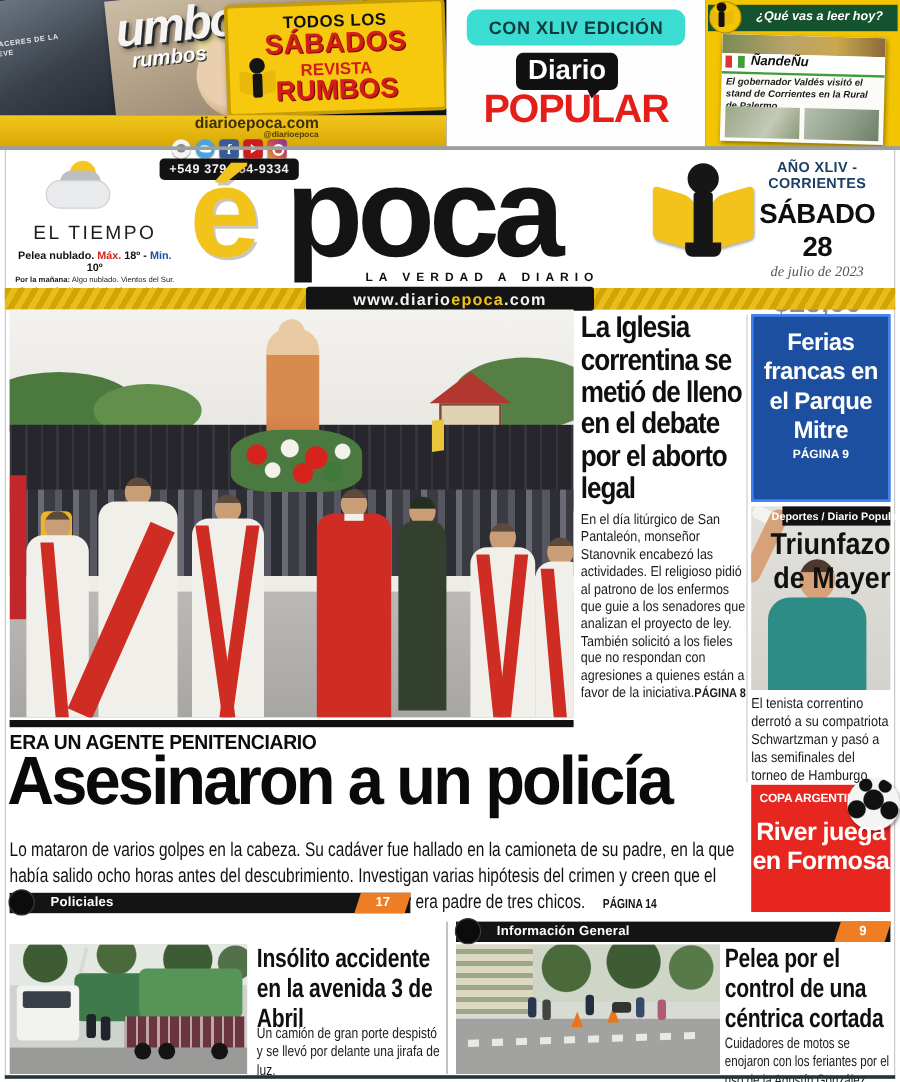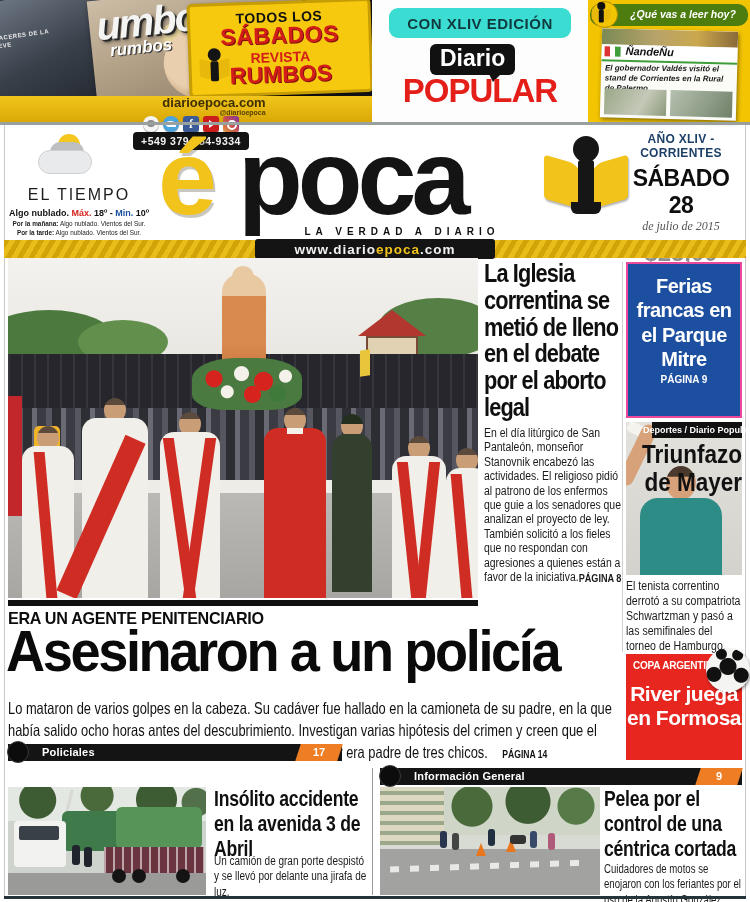--- a/index.html
+++ b/index.html
@@ -61,21 +61,21 @@
   .popular{position:absolute;left:372px;top:0;width:216px;height:122px;background:#fdfdfd;}
   .pop-kicker{position:absolute;left:17px;top:8px;width:182px;height:30px;background:#3bdcd2;border-radius:9px;
           display:flex;align-items:center;justify-content:center;color:#10393e;font-weight:900;font-size:15px;letter-spacing:.5px;}
   .pop-diario{position:absolute;left:58px;top:44px;background:#111;color:#fff;font-weight:800;font-size:23px;
           padding:1px 10px 3px;border-radius:6px;}
   .pop-diario:after{content:"";position:absolute;right:14px;bottom:-7px;border-top:8px solid #111;border-left:4px solid transparent;border-right:8px solid transparent;}
   .pop-popular{position:absolute;left:0;top:74px;width:216px;text-align:center;color:#e41f1a;font-weight:900;
           font-size:33px;letter-spacing:-1px;line-height:1;}
 
   .nandenu{position:absolute;left:588px;top:0;width:162px;height:122px;background:#f3c402;}
-  .nn-bar{position:absolute;left:2px;top:4px;width:158px;height:22px;background:#4d7c0f;border-radius:10px;}
+  .nn-bar{position:absolute;left:2px;top:4px;width:158px;height:22px;background:#14532d;border-radius:0;}
   .nn-bar .mascot{left:2px;top:-2px;transform:scale(.62);transform-origin:top left;}
   .nn-bar .mascot .hd,.nn-bar .mascot .bd{background:#111;}
   .nn-circle{position:absolute;left:1px;top:-3px;width:27px;height:27px;border-radius:50%;background:#f3c402;border:1px solid #b98f00;box-sizing:border-box;}
   .nn-q{position:absolute;left:32px;top:4px;width:122px;color:#fff;font-weight:800;font-style:italic;font-size:10.5px;text-align:center;}
   .nn-thumb{position:absolute;left:13px;top:30px;width:136px;height:89px;background:#fbfbf8;transform:rotate(1.5deg);
           box-shadow:1px 2px 4px rgba(0,0,0,.45);overflow:hidden;}
   .nn-photo-top{position:absolute;left:0;top:0;width:136px;height:16px;background:linear-gradient(90deg,#7a8a55,#b8a36a 40%,#caa84e 70%,#8a6a3a);}
   .nn-mast-row{position:absolute;left:0;top:16px;width:136px;height:15px;background:#fff;border-bottom:2px solid #3f9e3a;}
   .nn-logo{position:absolute;left:3px;top:2px;width:16px;height:10px;background:linear-gradient(90deg,#d33 33%,#fff 33% 66%,#3f9e3a 66%);}
   .nn-mast{position:absolute;left:24px;top:0;color:#111;font-weight:900;font-style:italic;font-size:11px;}
@@ -165,21 +165,21 @@
 
   
   .church-h{position:absolute;left:484px;top:260px;width:158px;transform:scaleX(.87);transform-origin:top left;
           font-weight:800;font-size:25px;line-height:1.07;letter-spacing:-1px;color:#0f0f0f;}
   .church-b{position:absolute;left:484px;top:426px;width:158px;transform:scaleX(.87);transform-origin:top left;
           font-size:12px;line-height:1.2;color:#1a1a1a;}
   .church-pg{font-weight:800;font-size:10.5px;float:right;margin-top:2px;}
   .vrule{position:absolute;left:622px;top:262px;width:1px;height:390px;background:#d0d0d0;}
 
   
-  .ferias{position:absolute;left:626px;top:262px;width:116px;height:156px;background:#1d4fa0;border:2px solid #ec4899;
+  .ferias{position:absolute;left:626px;top:262px;width:116px;height:156px;background:#1d4fa0;border:2px solid #3b82f6;
           box-sizing:border-box;text-align:center;}
   .ferias .fh{margin:10px 6px 0;color:#fff;font-weight:800;font-size:20px;line-height:1.22;letter-spacing:-.5px;}
   .ferias .fp{margin-top:2px;color:#fff;font-weight:800;font-size:10px;}
   .tennis{position:absolute;left:626px;top:422px;width:116px;height:153px;background:linear-gradient(#e3e1dc,#d4d2cc);overflow:hidden;}
   .tn-arm{position:absolute;left:4px;top:0px;width:15px;height:66px;border-radius:8px;background:#d7a179;transform:rotate(26deg);}
   .tn-band{position:absolute;left:1px;top:2px;width:20px;height:11px;border-radius:4px;background:#f5f3ee;transform:rotate(26deg);}
   .tn-head{position:absolute;left:40px;top:44px;width:30px;height:34px;border-radius:50%;background:linear-gradient(#4a392c 30%,#d7a179 33%);}
   .tn-torso{position:absolute;left:14px;top:76px;width:82px;height:80px;border-radius:18px 18px 0 0;background:#2d8c85;}
   .dp-bar{position:absolute;left:652px;top:422px;width:90px;height:16px;background:#111;display:flex;align-items:center;justify-content:center;}
   .dp-bar span{color:#fff;font-weight:800;font-size:9px;white-space:nowrap;}
@@ -331,21 +331,21 @@
   <div class="edge" style="left:745px;"></div>
 
   <div class="weather">
     <div class="w-icon">
       <span class="w-sun"></span>
       <span class="w-cl1"></span>
       <span class="w-cl2"></span>
     </div>
     <div class="w-title">EL TIEMPO</div>
     <div class="w-sum">
-      <span>Algo nublado.</span>
+      <span>Pelea nublado.</span>
       <span class="mx">Máx.</span>
       <span>18º -</span>
       <span class="mn">Min.</span>
       <span>10º</span>
     </div>
     <div class="w-line">
       <b>Por la mañana:</b>
       <span>Algo nublado. Vientos del Sur.</span>
     </div>
     <div class="w-line">
@@ -361,21 +361,21 @@
     <span class="wr"></span>
     <span class="hd"></span>
     <span class="bd"></span>
     <span class="ft"></span>
   </div>
   <div class="tagline">LA VERDAD A DIARIO</div>
 
   <div class="edition">
     <div class="ed-region">AÑO XLIV - CORRIENTES</div>
     <div class="ed-day">SÁBADO 28</div>
-    <div class="ed-date">de julio de 2015</div>
+    <div class="ed-date">de julio de 2023</div>
     <div class="ed-price">$25,00</div>
     <div class="ed-hr"></div>
     <div class="ed-no">Edición Nº 15.683</div>
     <div class="ed-pages">De 60 páginas</div>
   </div>
 
   <div class="ystrip"></div>
   <div class="urlbar">
     <span>www.diario</span>
       <span class="ep">epoca</span>

